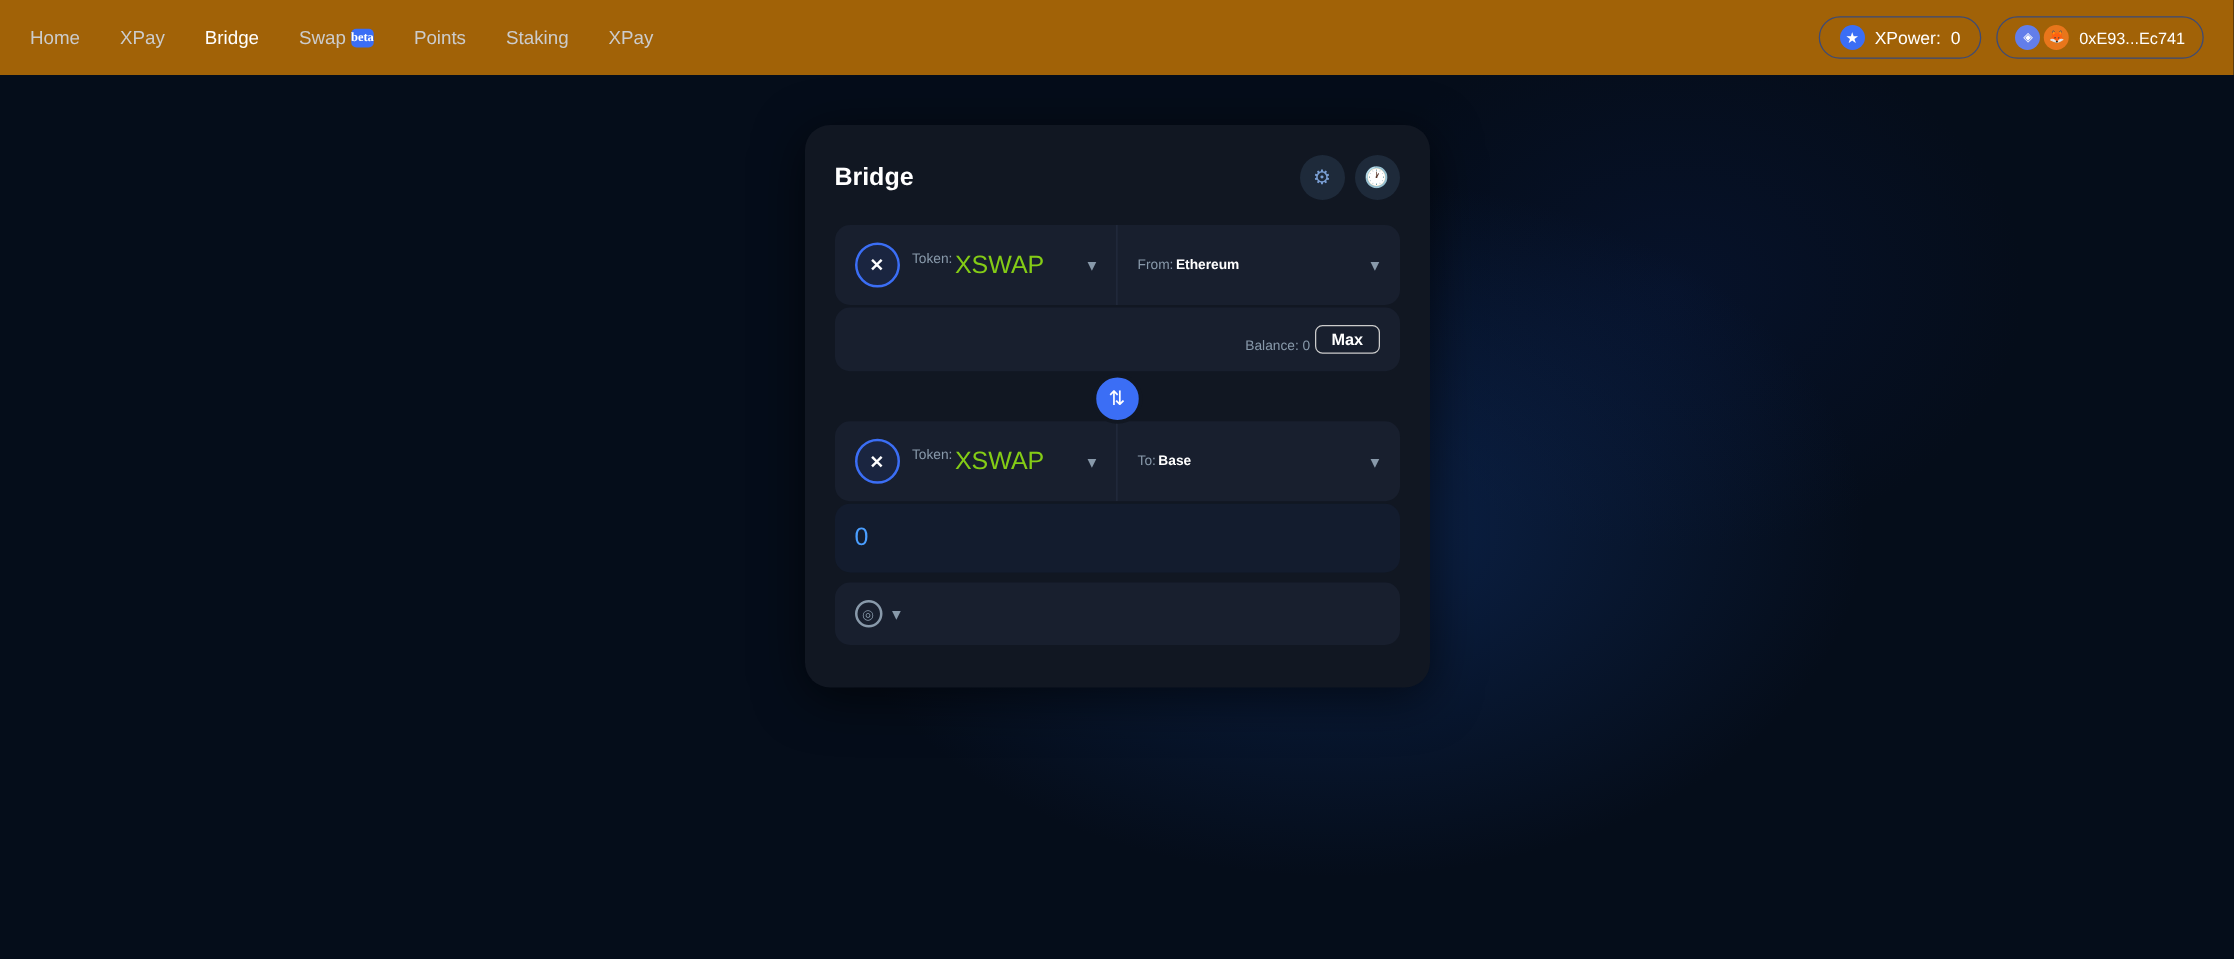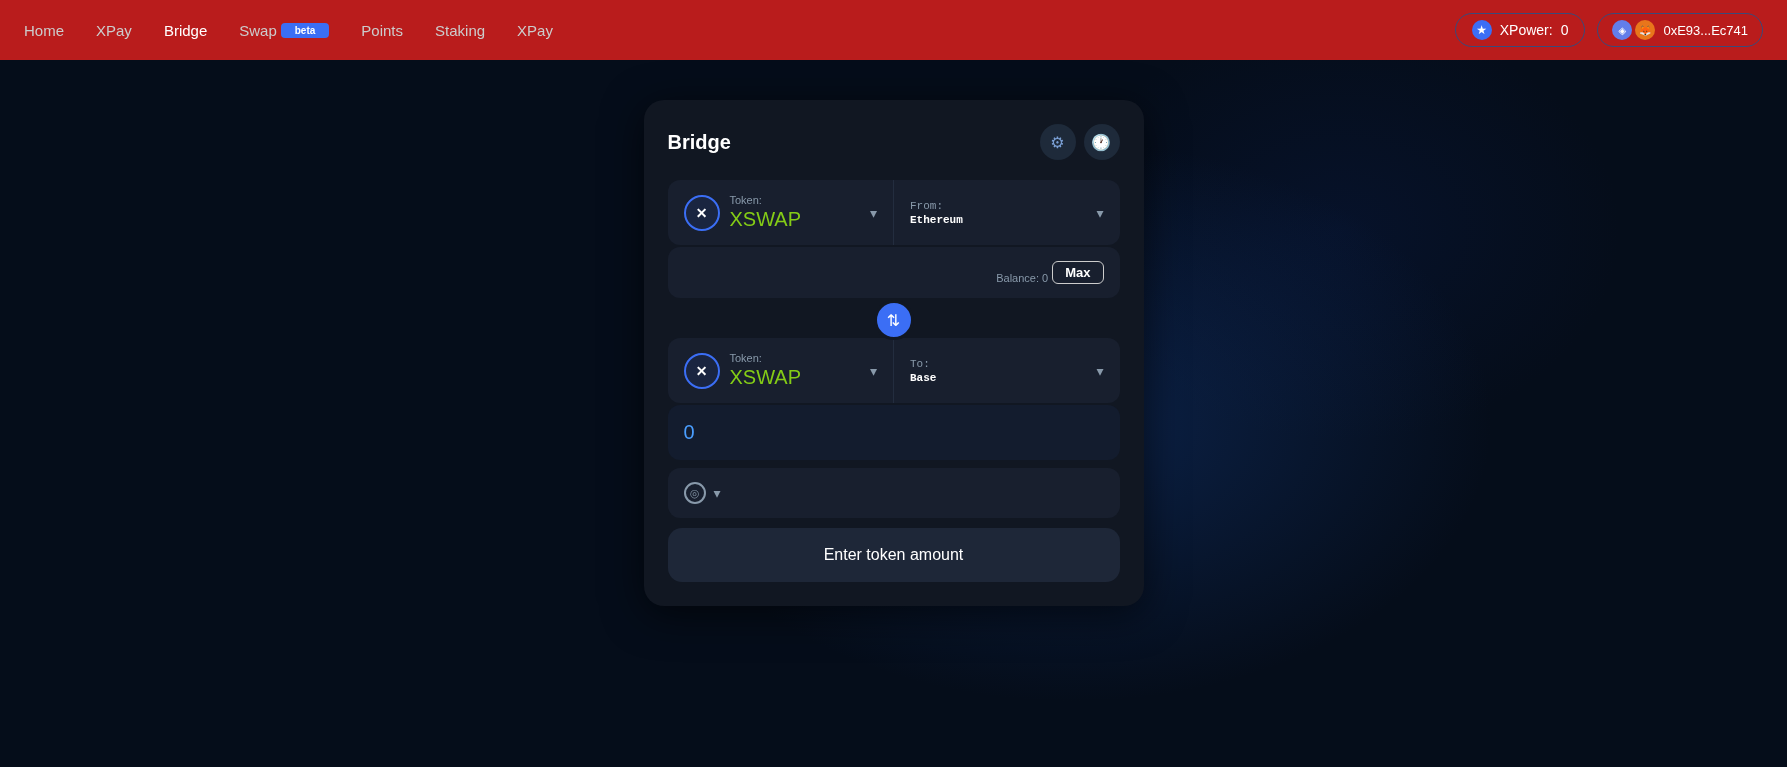--- a/index.html
+++ b/index.html
@@ -23,21 +23,21 @@
         radial-gradient(ellipse 400px 300px at 75% 30%, rgba(10,30,80,0.3) 0%, transparent 70%);
       pointer-events: none;
     }
 
     
     nav {
       display: flex;
       align-items: center;
       padding: 0 24px;
       height: 60px;
-      background: #b91c1c;
+      background: #a16207;
       position: relative;
       z-index: 10;
     }
     .nav-links {
       display: flex;
       align-items: center;
       gap: 32px;
     }
     .nav-link {
       color: #ccc;
@@ -51,23 +51,24 @@
     }
     .nav-badge-wrap {
       display: flex;
       align-items: center;
       gap: 4px;
     }
     .beta-badge {
       background: #3b6ef5;
       color: #fff;
       font-size: 10px;
-      padding: 2px 14px;
+      padding: 2px 0;
       border-radius: 4px;
       font-weight: 600;
+      font-family: Liberation Serif, serif;
     }
     .nav-right {
       margin-left: auto;
       display: flex;
       align-items: center;
       gap: 12px;
     }
     .xpower-btn {
       display: flex;
       align-items: center;
@@ -208,21 +209,21 @@
       flex-shrink: 0;
       position: relative;
     }
     .xswap-icon::after {
       content: '✕';
       color: #fff;
       font-size: 14px;
     }
     .token-info {
       display: flex;
-      flex-direction: column;
+      flex-direction: row;
       gap: 2px;
     }
     .token-label {
       font-size: 11px;
       color: #8899aa;
     }
     .token-name {
       font-size: 20px;
       font-weight: 400;
       color: #84cc16;
@@ -236,23 +237,22 @@
     .chain-selector {
       flex: 1;
       display: flex;
       align-items: center;
       gap: 10px;
       padding: 14px 16px;
       cursor: pointer;
     }
     .chain-info {
       display: flex;
-      flex-direction: column;
+      flex-direction: row;
       gap: 2px;
-      font-family: Liberation Mono, monospace;
     }
     .chain-label {
       font-size: 11px;
       color: #8899aa;
     }
     .chain-name {
       font-size: 11px;
       font-weight: 600;
       color: #fff;
     }
@@ -497,16 +497,15 @@
       <span class="output-amount">0</span>
     </div>
 
     
     <div class="fee-row">
       <div class="fee-icon">◎</div>
       <span class="fee-chevron">▾</span>
     </div>
 
     
-    <button class="submit-btn">Enter token amount</button>
 
   </div>
 </div>
 
 </body></html>

